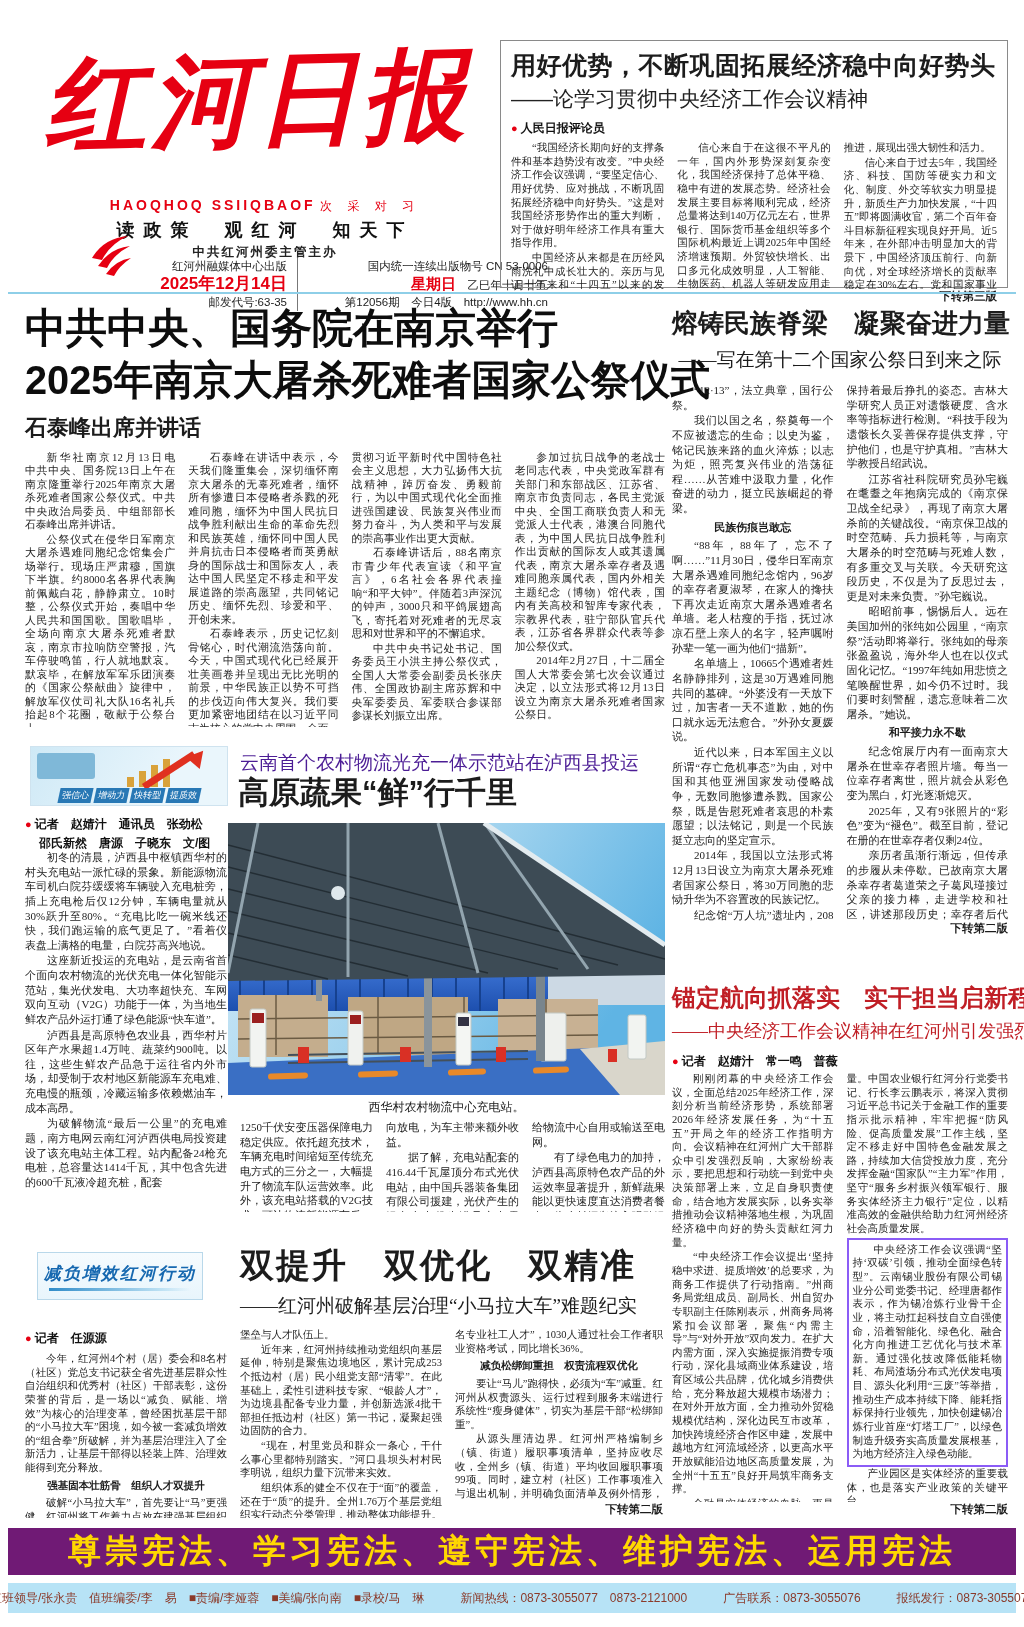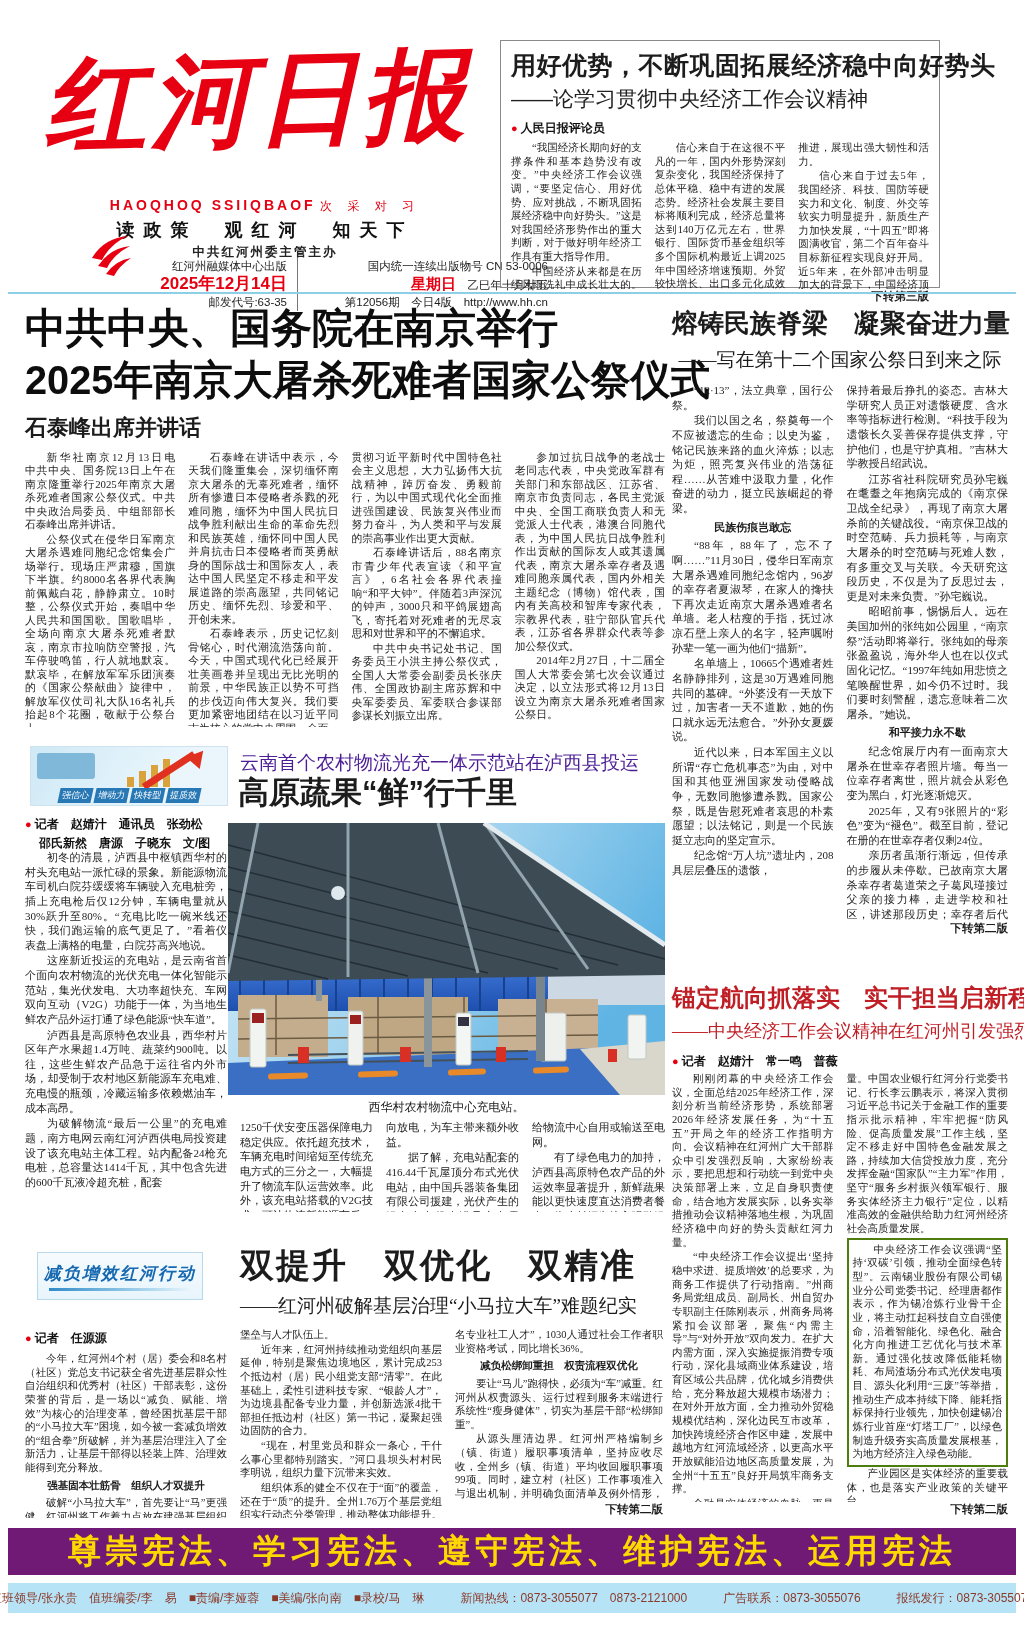--- a/index.html
+++ b/index.html
@@ -45,21 +45,21 @@
   
   .lead-h{font-family:"Liberation Sans","DejaVu Sans",sans-serif;font-weight:bold;
           font-size:41px;color:#0d0d0d;line-height:1.28;letter-spacing:0px;white-space:nowrap;}
   .lead-sub{font-weight:bold;font-size:22px;font-family:"Liberation Serif",serif;}
 
   
   .sec-h{font-family:"Liberation Sans",sans-serif;font-weight:bold;font-size:26px;
          text-align:center;white-space:nowrap;}
   .sec-sub{font-size:19px;text-align:center;white-space:nowrap;}
   .red-h{color:#c01e25;}
-  .red-box{border:2px solid #4d7c0f;padding:3px 4px;margin-top:2px;}
+  .red-box{border:2px solid #8b5cf6;padding:3px 4px;margin-top:2px;}
 
   
   .kicker{font-size:19px;color:#4c1d95;white-space:nowrap;}
   .log-h{font-family:"Liberation Sans",sans-serif;font-weight:bold;font-size:31px;white-space:nowrap;}
   .caption{font-size:12px;text-align:center;color:#222;}
 
   
   .gov-h{font-family:"Liberation Sans",sans-serif;font-weight:bold;font-size:34px;
          letter-spacing:2px;white-space:nowrap;}
   .gov-sub{font-size:19px;white-space:nowrap;}
@@ -117,21 +117,21 @@
         <div class="info-row">邮发代号:63-35</div>
       </div>
       <div class="info-right">
         <div class="info-row">国内统一连续出版物号 CN 53-0006</div>
         <div class="info-row"><span class="red-mid">星期日</span>　<span>乙巳年十月廿五</span></div>
         <div class="info-row"><span>第12056期</span>　<span>今日4版</span>　<span>http://www.hh.cn</span></div>
       </div>
     </div>
   </div>
 
-  <div class="abs ed-box" style="left:500px;top:40px;width:440px;height:248px;">
+  <div class="abs ed-box" style="left:500px;top:40px;width:508px;height:248px;">
     <div class="sans ed-head">用好优势，不断巩固拓展经济稳中向好势头</div>
     <div class="sans ed-sub">——论学习贯彻中央经济工作会议精神</div>
     <div style="margin-top:5px;">
       <span class="dot">●</span><span class="byline">人民日报评论员</span>
     </div>
     <div class="cols t10" style="margin-top:4px;height:148px;">
       <div class="col">
           <p>“我国经济长期向好的支撑条件和基本趋势没有改变。”中央经济工作会议强调，“要坚定信心、用好优势、应对挑战，不断巩固拓展经济稳中向好势头。”这是对我国经济形势作出的重大判断，对于做好明年经济工作具有重大指导作用。</p>
           <p>中国经济从来都是在历经风雨洗礼中成长壮大的。亲历与见证一年来和“十四五”以来的发展，我们都有这样的共同感受，也更加坚定了砥砺前行的信心。</p>
         </div>
@@ -177,20 +177,21 @@
     <div class="sec-h">熔铸民族脊梁　凝聚奋进力量</div>
     <div class="sec-sub" style="margin-top:6px;">——写在第十二个国家公祭日到来之际</div>
     <div class="cols t11b" style="margin-top:10px;height:538px;">
       <div class="col">
           <p>“12·13”，法立典章，国行公祭。</p>
           <p>我们以国之名，祭奠每一个不应被遗忘的生命；以史为鉴，铭记民族来路的血火淬炼；以志为炬，照亮复兴伟业的浩荡征程……从苦难中汲取力量，化作奋进的动力，挺立民族崛起的脊梁。</p>
           <p class="para-head">民族伤痕岂敢忘</p>
           <p>“88年，88年了，忘不了啊……”11月30日，侵华日军南京大屠杀遇难同胞纪念馆内，96岁的幸存者夏淑琴，在家人的搀扶下再次走近南京大屠杀遇难者名单墙。老人枯瘦的手指，抚过冰凉石壁上亲人的名字，轻声嘱咐孙辈一笔一画为他们“描新”。</p>
           <p>名单墙上，10665个遇难者姓名静静排列，这是30万遇难同胞共同的墓碑。“外婆没有一天放下过，加害者一天不道歉，她的伤口就永远无法愈合。”外孙女夏媛说。</p>
           <p>近代以来，日本军国主义以所谓“存亡危机事态”为由，对中国和其他亚洲国家发动侵略战争，无数同胞惨遭杀戮。国家公祭，既是告慰死难者哀思的朴素愿望；以法铭记，则是一个民族挺立志向的坚定宣示。</p>
+          <p>2014年，我国以立法形式将12月13日设立为南京大屠杀死难者国家公祭日，将30万同胞的悲恸升华为不容置改的民族记忆。</p>
           <p>纪念馆“万人坑”遗址内，208具层层叠压的遗骸，</p>
         </div>
       <div class="col">
           <p class="no-indent">保持着最后挣扎的姿态。吉林大学研究人员正对遗骸硬度、含水率等指标进行检测。“科技手段为遗骸长久妥善保存提供支撑，守护他们，也是守护真相。”吉林大学教授吕绍武说。</p>
           <p>江苏省社科院研究员孙宅巍在耄耋之年抱病完成的《南京保卫战全纪录》，再现了南京大屠杀前的关键战役。“南京保卫战的时空范畴、兵力损耗等，与南京大屠杀的时空范畴与死难人数，有多重交叉与关联。今天研究这段历史，不仅是为了反思过去，更是对未来负责。”孙宅巍说。</p>
           <p>昭昭前事，惕惕后人。远在美国加州的张纯如公园里，“南京祭”活动即将举行。张纯如的母亲张盈盈说，海外华人也在以仪式固化记忆。“1997年纯如用悲愤之笔唤醒世界，如今仍不过时。我们要时刻警醒，遗忘意味着二次屠杀。”她说。</p>
           <p class="para-head">和平接力永不歇</p>
           <p>纪念馆展厅内有一面南京大屠杀在世幸存者照片墙。每当一位幸存者离世，照片就会从彩色变为黑白，灯光逐渐熄灭。</p>
           <p>2025年，又有9张照片的“彩色”变为“褪色”。截至目前，登记在册的在世幸存者仅剩24位。</p>
           <p>亲历者虽渐行渐远，但传承的步履从未停歇。已故南京大屠杀幸存者葛道荣之子葛凤瑾接过父亲的接力棒，走进学校和社区，讲述那段历史；幸存者后代中，有50多人成为纪念馆的志愿讲解员，让和平的薪火代代相传……</p>

